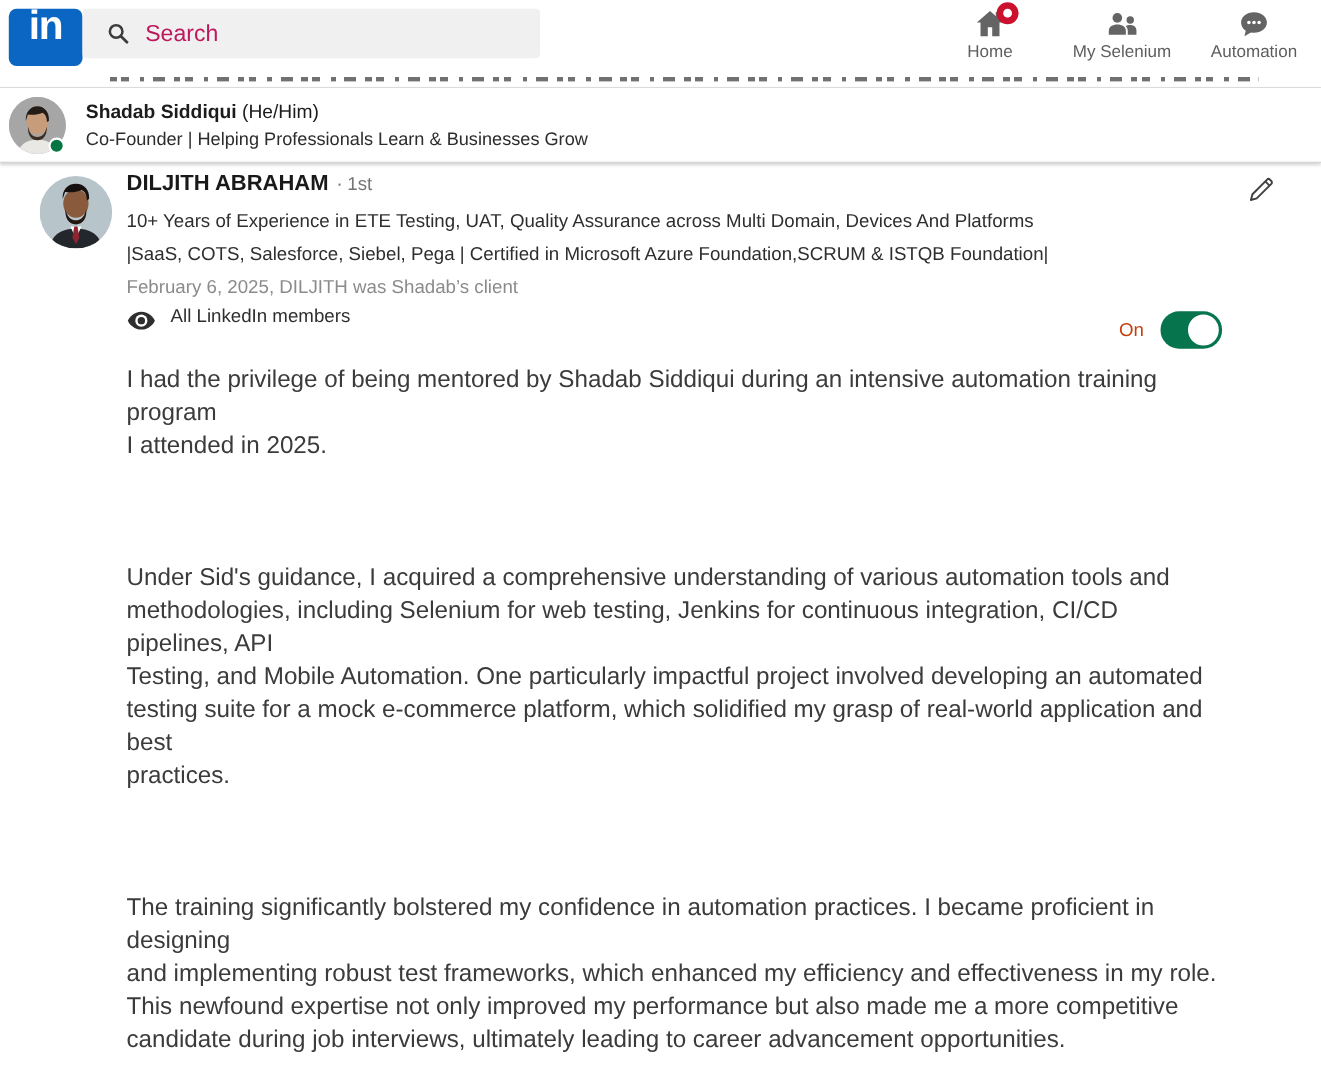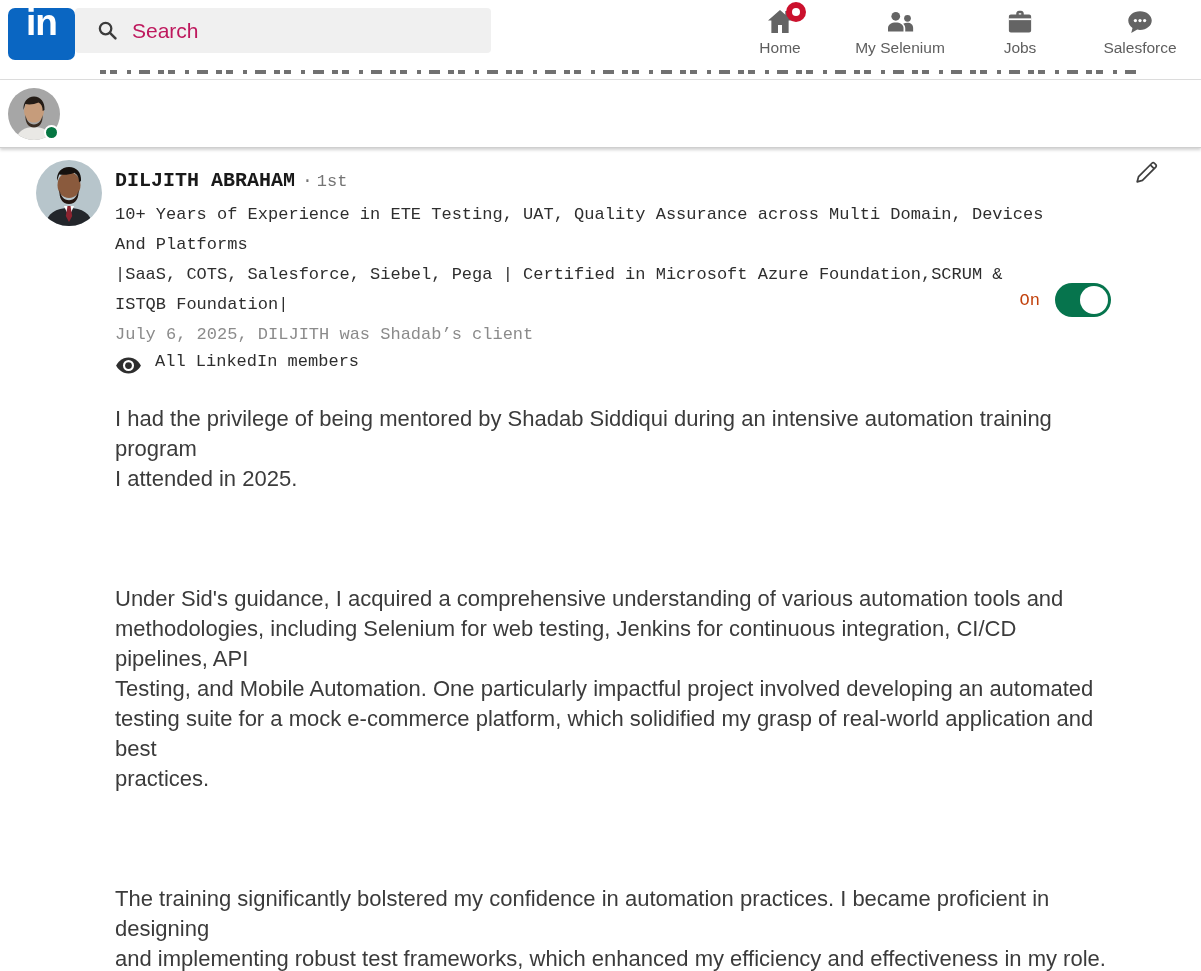--- a/index.html
+++ b/index.html
@@ -41,21 +41,21 @@
   .presence-dot { position:absolute; right:1px; bottom:0; width:15px; height:15px;
                   background:#057642; border:2px solid #fff; border-radius:50%; }
   .profile-text { margin-left:18px; }
   .p-name-row { font-size:17.5px; color:#1c1c1c; }
   .p-name { font-weight:bold; }
   .p-pronouns { font-weight:normal; }
   .p-headline { font-size:16.5px; color:#2c2c2c; margin-top:6px; }
 
   
   .card { position:relative; background:#fff; }
-  .rec-header { position:relative; padding:20px 150px 0 115px;font-family:Liberation Mono, monospace; }
+  .rec-header { position:relative; padding:6px 150px 0 115px; }
   .rec-avatar { position:absolute; left:36px; top:12px; width:66px; height:66px;
                 border-radius:50%; overflow:hidden; }
   .name-row { font-size:20px; font-weight:bold; color:#191919; line-height:26px; }
   .degree-sep { font-weight:normal; color:#747474; font-size:18px; margin-left:7px; }
   .degree { font-weight:normal; color:#747474; font-size:17px; margin-left:4px; }
   .author-headline { font-size:17px; line-height:30px; color:#2e2e2e; white-space:pre-line; margin-top:5px; }
   .relationship { font-size:17px; line-height:30px; color:#8b8b8b; }
   .visibility-row { display:flex; gap:13px; height:30px; margin-top:2px;
                     font-size:17px; color:#2e2e2e; }
   .visibility-row svg { width:27px; height:27px; }
@@ -109,36 +109,27 @@
             <path d="M2.4 19.6v-2.9c0-2.8 2.8-4.4 6.2-4.4s6.2 1.6 6.2 4.4v2.9z"></path>
             <circle cx="18" cy="9" r="2.7"></circle>
             <path d="M16.2 19.6v-2.6c0-1.5-.6-2.8-1.6-3.7.9-.5 2.1-.8 3.3-.8 2.8 0 4.6 1.6 4.6 4v3.1z"></path>
           </svg>
       </span>
       <span class="nav-label">My Selenium</span>
     </div>
     <div class="nav-item">
       <span class="nav-icon">
         <svg viewBox="0 0 24 24">
-            <path fill="#646464" d="M9 6V5.2C9 4 10 3 11.2 3h1.6C14 3 15 4 15 5.2V6h4.3c.9 0 1.6.7 1.6 1.6v11.2c0 .9-.7 1.6-1.6 1.6H4.7c-.9 0-1.6-.7-1.6-1.6V7.6C3.1 6.7 3.8 6 4.7 6zm2-1v1h2V5z"></path>
-            <rect x="3.1" y="9.1" width="17.8" height="1.4" fill="#fff"></rect>
-          </svg>
-      </span>
-      <span class="nav-label">Jobs</span>
-    </div>
-    <div class="nav-item">
-      <span class="nav-icon">
-        <svg viewBox="0 0 24 24">
             <path fill="#646464" d="M12 3.3c5.3 0 9.4 3.4 9.4 7.5s-4.1 7.5-9.4 7.5c-.7 0-1.5-.1-2.2-.2L5 20.8l1-4C4 15.4 2.6 13.3 2.6 10.8c0-4.1 4.1-7.5 9.4-7.5z"></path>
             <circle cx="8.3" cy="10.8" r="1.3" fill="#fff"></circle>
             <circle cx="12" cy="10.8" r="1.3" fill="#fff"></circle>
             <circle cx="15.7" cy="10.8" r="1.3" fill="#fff"></circle>
           </svg>
       </span>
-      <span class="nav-label">Salesforce</span>
+      <span class="nav-label">Automation</span>
     </div>
   </nav>
 </header>
 
 <div class="clip-strip">
   <div class="dashes"></div>
 </div>
 
 <section class="profile-strip">
   <div class="avatar-wrap">
@@ -146,20 +137,27 @@
       <svg viewBox="0 0 52 52" width="52" height="52">
         <rect width="52" height="52" fill="#a6a6a6"></rect>
         <path d="M8 52c1.5-9 8.4-13 18-13s16.5 4 18 13z" fill="#e9e8e5"></path>
         <ellipse cx="26" cy="23" rx="10" ry="11.5" fill="#c69c7b"></ellipse>
         <path d="M15.5 22c-.6-8 4-13.5 10.5-13.5S37.1 14 36.5 22l-1.8 1c0-4.5-1.5-7.2-4.2-8.5-4 1.8-8.6 2.3-13.2 1.6z" fill="#241c16"></path>
         <path d="M17.5 27c1.2 6 4 9.5 8.5 9.5s7.3-3.5 8.5-9.5c.6 7-2.5 12.5-8.5 12.5s-9.1-5.5-8.5-12.5z" fill="#3a2d23"></path>
       </svg>
     </div>
     <span class="presence-dot"></span>
   </div>
+  <div class="profile-text">
+    <div class="p-name-row">
+      <span class="p-name">Shadab Siddiqui</span>
+      <span class="p-pronouns"> </span><span class="p-pronouns">(He/Him)</span>
+    </div>
+    <div class="p-headline">Co-Founder | Helping Professionals Learn &amp; Businesses Grow</div>
+  </div>
 </section>
 
 <main class="card">
   <div class="rec-header">
 
     <div class="rec-avatar">
       <svg viewBox="0 0 66 66" width="66" height="66">
         <rect width="66" height="66" fill="#b7c5cb"></rect>
         <path d="M9 66c2-13 11-18 24-18s22 5 24 18z" fill="#23262b"></path>
         <path d="M28 46h10l-5 11z" fill="#ffffff"></path>
@@ -170,21 +168,21 @@
       </svg>
     </div>
 
     <div class="name-row">
       <span>DILJITH ABRAHAM</span><span class="degree-sep">·</span><span class="degree">1st</span>
     </div>
 
     <div class="author-headline">10+ Years of Experience in ETE Testing, UAT, Quality Assurance across Multi Domain, Devices And Platforms
 |SaaS, COTS, Salesforce, Siebel, Pega | Certified in Microsoft Azure Foundation,SCRUM &amp; ISTQB Foundation|</div>
 
-    <div class="relationship">July 6, 2025, DILJITH was Shadab’s client</div>
+    <div class="relationship">February 6, 2025, DILJITH was Shadab’s client</div>
 
     <div class="visibility-row">
       <span style="display:flex;">
         <svg viewBox="0 0 24 24">
             <path d="M12 4.8C6.2 4.8 1.9 9.5 1.1 12c.8 2.5 5.1 7.2 10.9 7.2s10.1-4.7 10.9-7.2C22.1 9.5 17.8 4.8 12 4.8z" fill="#2e2e2e"></path>
             <circle cx="12" cy="12" r="4.9" fill="#fff"></circle>
             <circle cx="12" cy="12" r="3" fill="#2e2e2e"></circle>
           </svg>
       </span>
       <span>All LinkedIn members</span>

